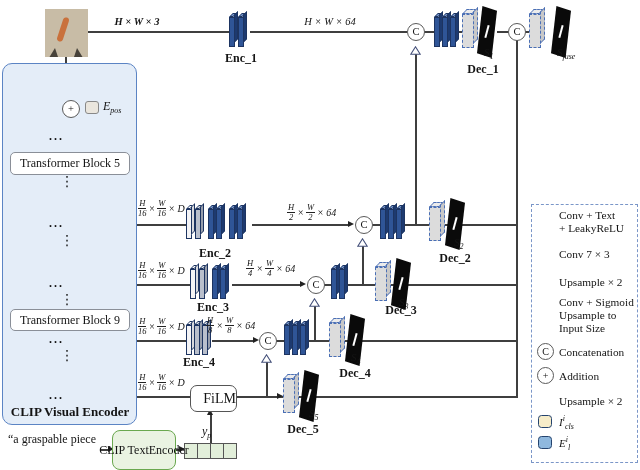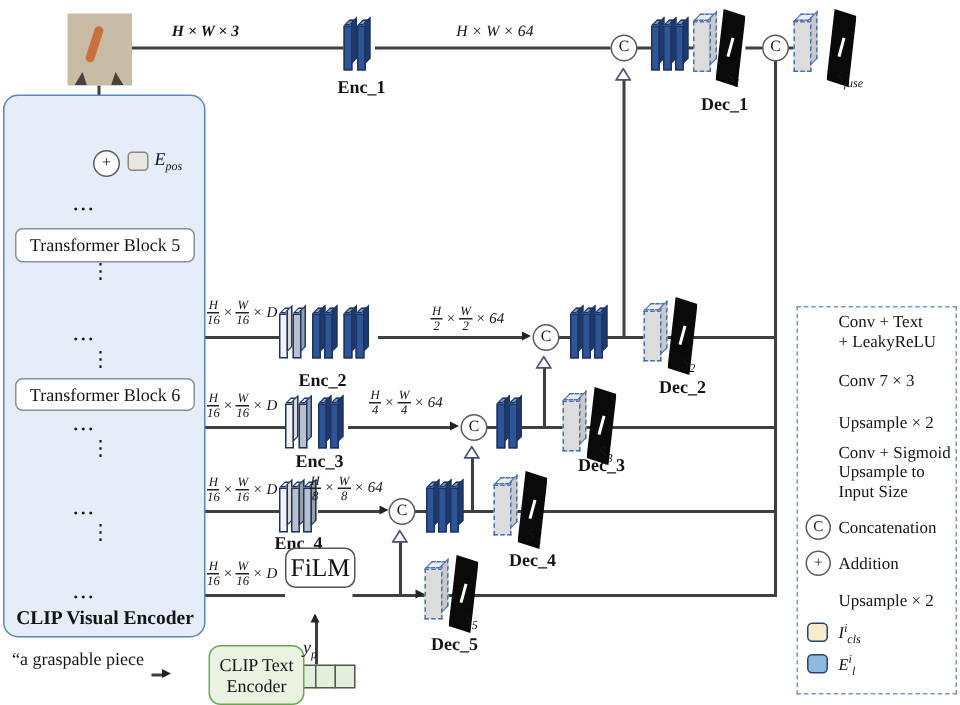--- a/index.html
+++ b/index.html
@@ -349,45 +349,45 @@
   <div style="position:absolute;left:2px;top:63px;width:135px;height:362px;background:#e4edf8;border:1.5px solid #5b84c4;border-radius:10px;box-sizing:border-box;"></div>
   <div class="op" style="left:62px;top:100px;">
       <span>+</span>
     </div>
   <div style="position:absolute;left:85px;top:101px;width:14px;height:13px;background:#eae6de;border:1px solid #888;border-radius:3px;box-sizing:border-box;"></div>
   <div class="sl" style="left:103px;top:99px;font-size:12px;font-family:Liberation Serif, serif;"><span>E</span><sub>pos</sub></div>
 
   <div class="box" style="left:10px;top:152px;width:118px;height:21px;font-size:12px;">
       <span>Transformer Block 5</span>
     </div>
-  <div class="box" style="left:10px;top:252px;width:118px;height:20px;font-size:12px;">
-      <span>Transformer Block 6</span>
+  <div class="box" style="left:10px;top:309px;width:118px;height:20px;font-size:12px;">
+      <span>Transformer Block 9</span>
     </div>
 
   <div class="vdots" style="left:60px;top:175px;">⋮</div>
   <div class="vdots" style="left:60px;top:234px;">⋮</div>
   <div class="vdots" style="left:60px;top:293px;">⋮</div>
   <div class="vdots" style="left:60px;top:349px;">⋮</div>
 
   <div class="hdots" style="left:46px;top:132px;width:20px;">···</div>
   <div class="hdots" style="left:46px;top:219px;width:20px;">···</div>
   <div class="hdots" style="left:46px;top:279px;width:20px;">···</div>
   <div class="hdots" style="left:46px;top:335px;width:20px;">···</div>
   <div class="hdots" style="left:46px;top:391px;width:20px;">···</div>
 
   <div style="position:absolute;left:8px;top:404px;width:124px;text-align:center;font-size:13px;font-weight:bold;">CLIP Visual Encoder</div>
 
-  <div class="box" style="left:190px;top:365px;width:45px;height:25px;border-color:#555;border-radius:7px;font-size:17px;">
+  <div class="box" style="left:190px;top:385px;width:45px;height:25px;border-color:#555;border-radius:7px;font-size:14px;justify-content:flex-end;">
       <span>FiLM</span>
     </div>
 
   <div style="position:absolute;left:0px;top:432px;width:104px;text-align:center;font-size:12px;line-height:15px;">
     <div>“a graspable piece</div>
   </div>
-  <div class="box" style="left:112px;top:430px;width:62px;height:38px;background:#eaf3e2;border:1.4px solid #6aa84f;border-radius:8px;font-size:12px;line-height:14px;flex-direction:column;margin-left:27px;">
+  <div class="box" style="left:112px;top:430px;width:62px;height:38px;background:#eaf3e2;border:1.4px solid #6aa84f;border-radius:8px;font-size:12px;line-height:14px;flex-direction:row;">
     <div>CLIP Text</div>
     <div>Encoder</div>
   </div>
   <div class="sl" style="left:202px;top:424px;font-size:12px;"><span>y</span><sub>p</sub></div>
 
   <div style="position:absolute;left:531px;top:204px;width:107px;height:259px;border:1px dashed #7a96c8;background:#fff;box-sizing:border-box;"></div>
   <div class="legend-text" style="left:559px;top:210px;"><span>Conv + Text</span></div>
   <div class="legend-text" style="left:559px;top:223px;"><span>+ LeakyReLU</span></div>
   <div class="legend-text" style="left:559px;top:249px;"><span>Conv 7 × 3</span></div>
   <div class="legend-text" style="left:559px;top:277px;"><span>Upsample × 2</span></div>

